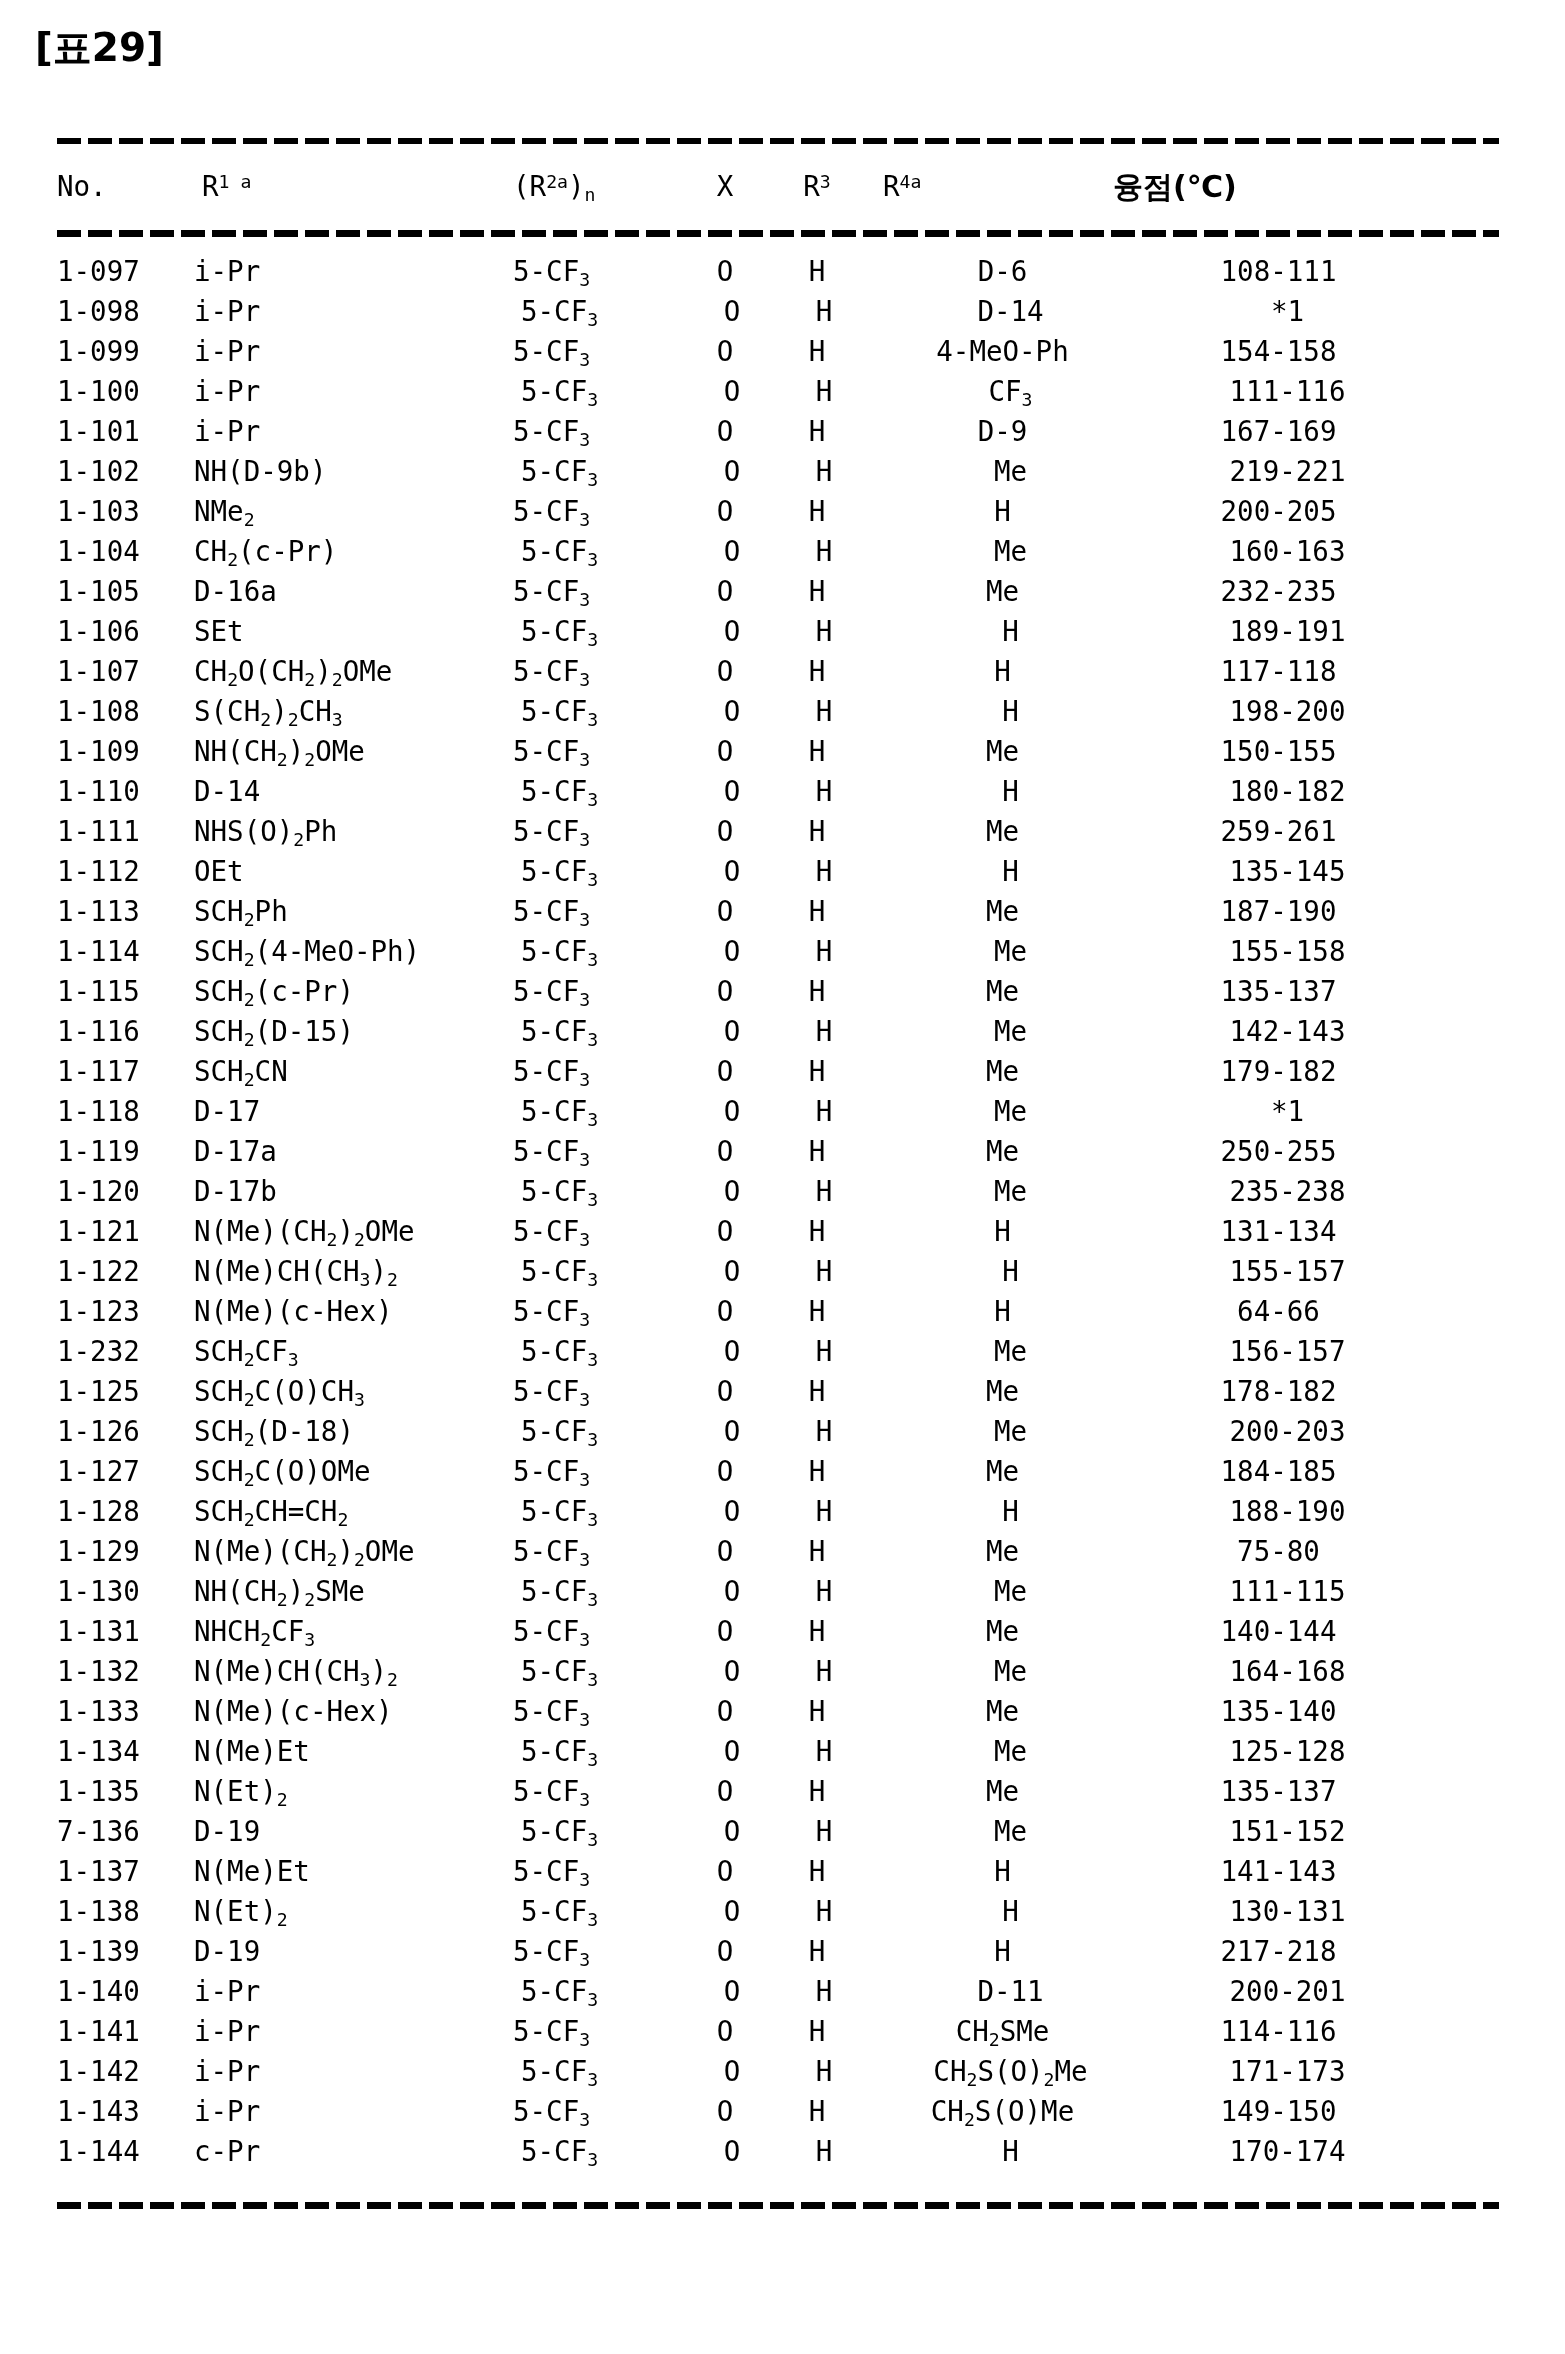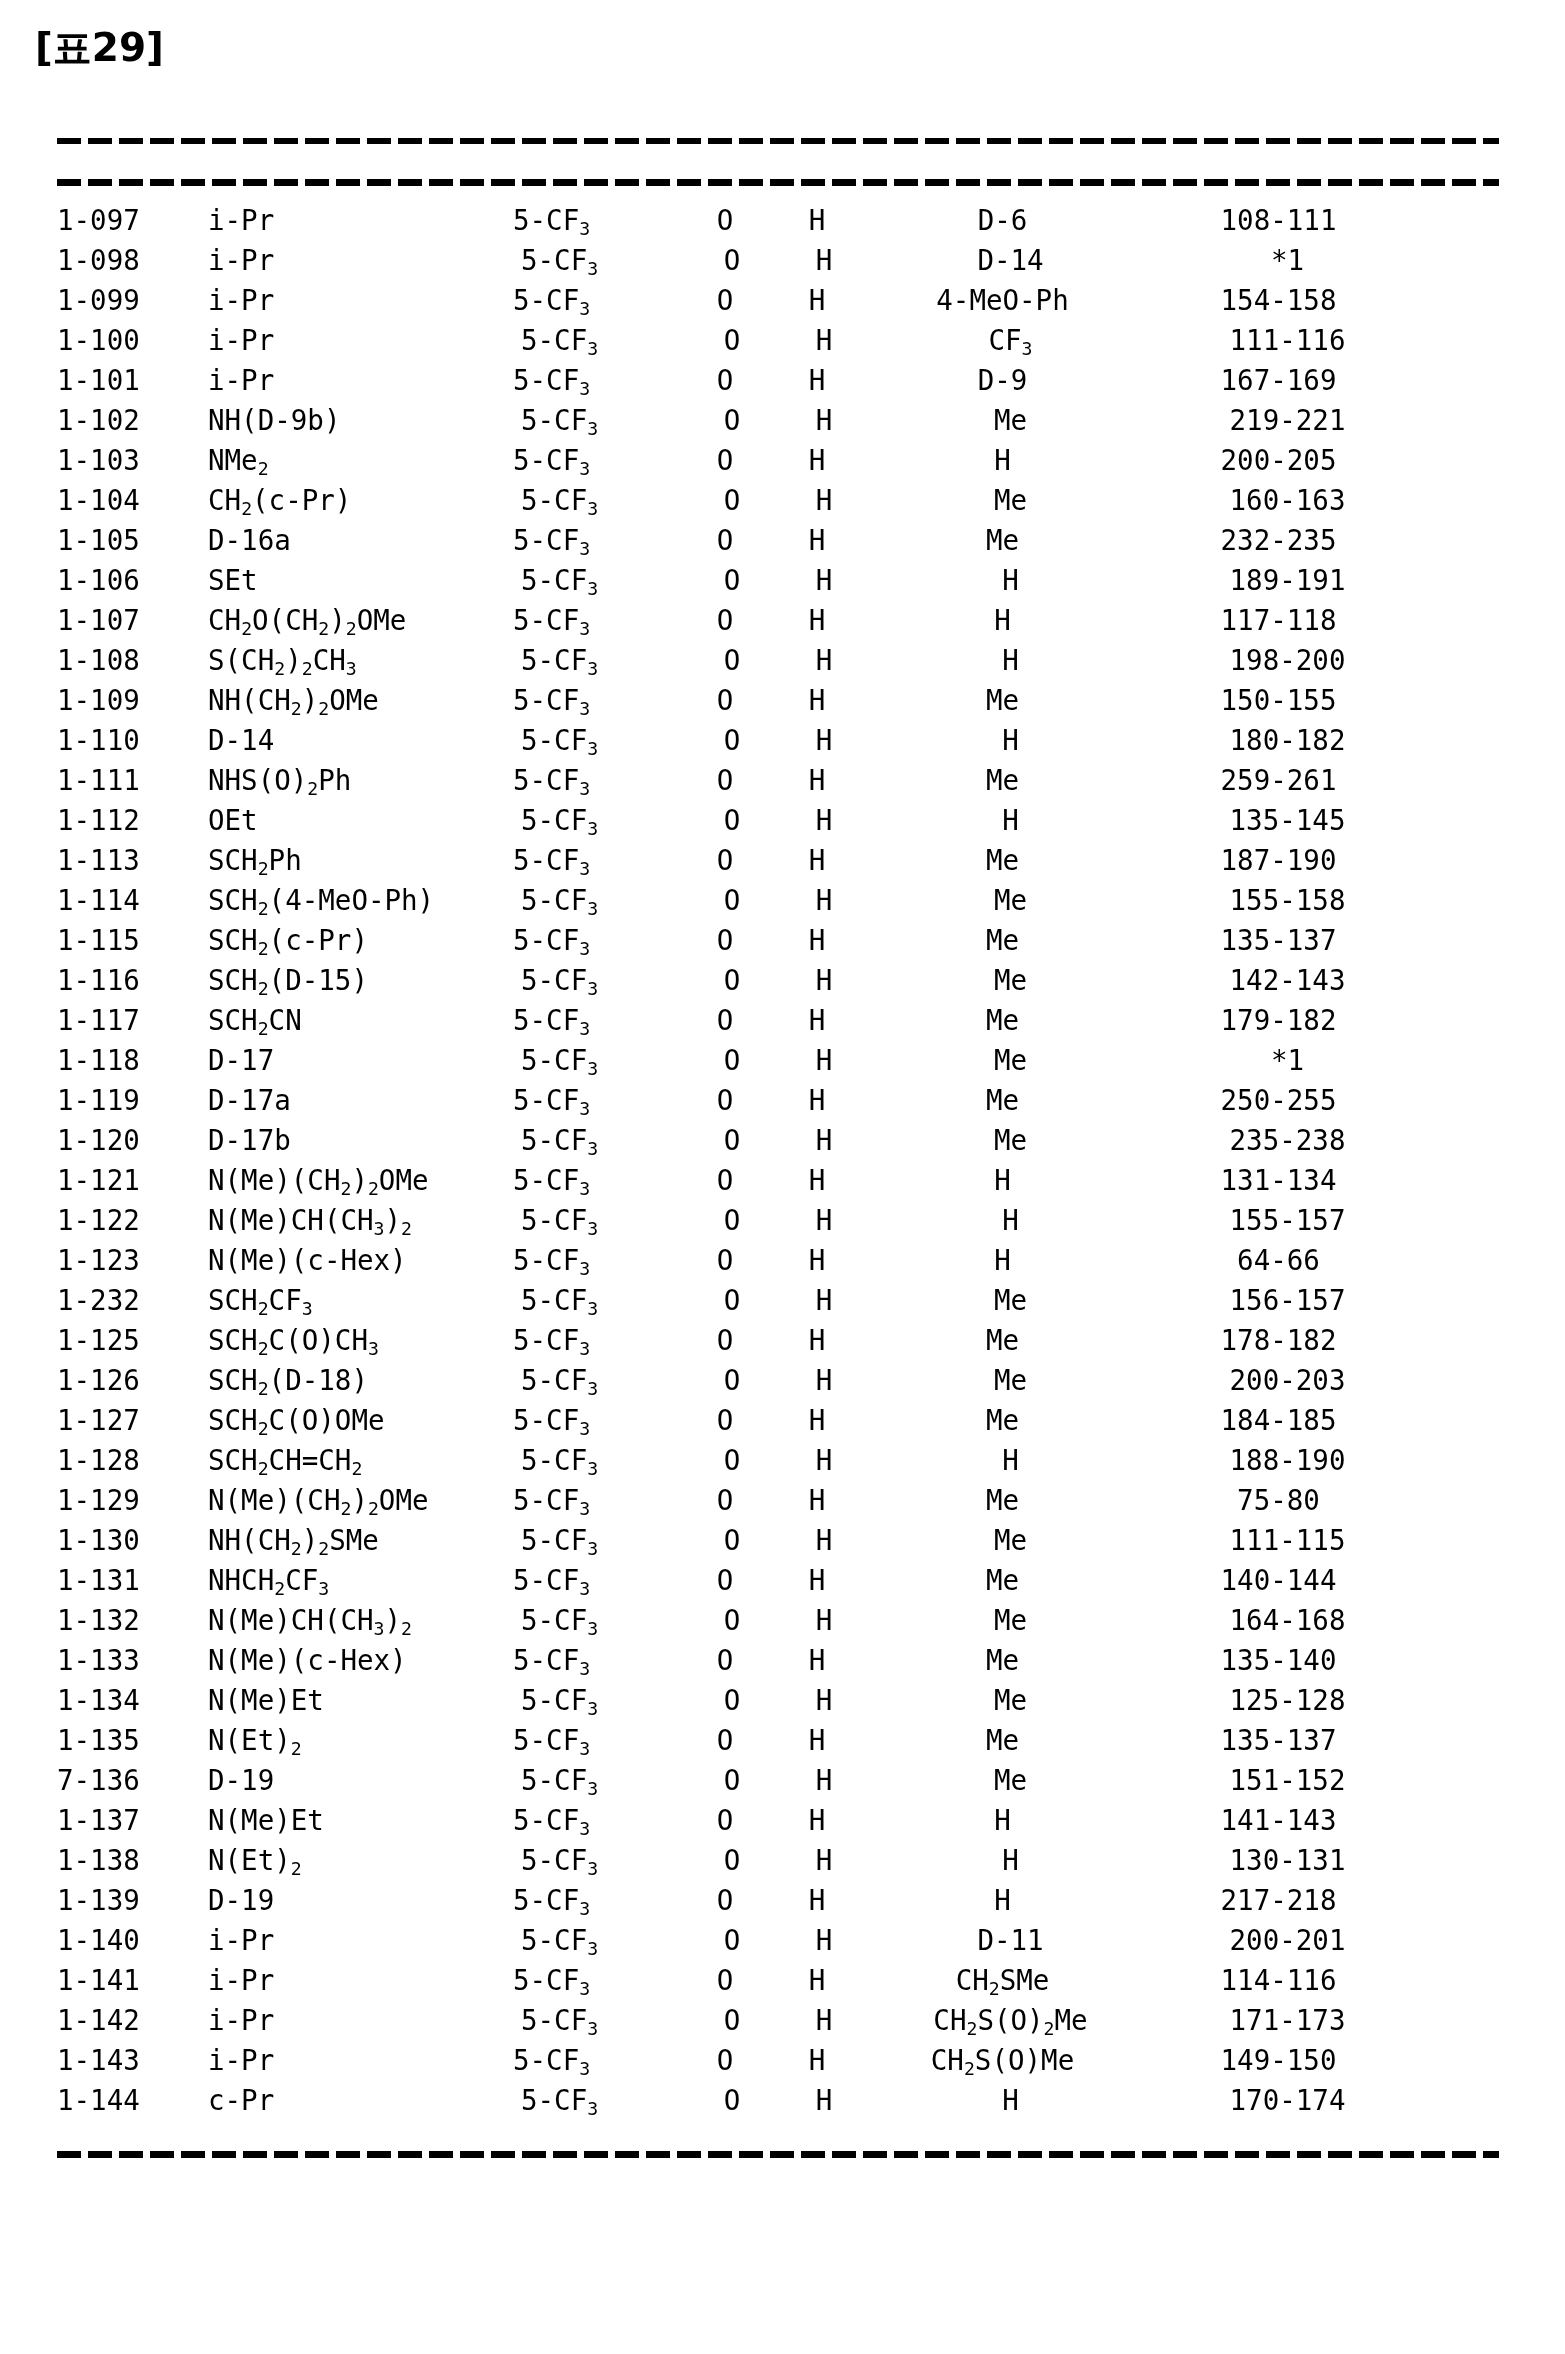--- a/index.html
+++ b/index.html
@@ -76,21 +76,21 @@
   }
 
   .cell {
     position: absolute;
     top: 0;
     display: block;
   }
 
   
   .c-no   { left: 0px;    text-align: left;  }
-  .c-r1   { left: 151px;  text-align: left;  }
+  .c-r1   { left: 137px;  text-align: left;  }
   .c-r2   { left: 456px;  width: 138px; text-align: left; }
   .c-x    { left: 643px;  width: 50px;  text-align: center; }
   .c-r3   { left: 735px;  width: 50px;  text-align: center; }
   .c-r4   { left: 826px;  width: 239px; text-align: center; }
   .c-mp   { left: 1084px; width: 275px; text-align: center; }
 
   
   .row.shift .c-r2 { left: 464px; }
   .row.shift .c-x  { left: 650px; }
   .row.shift .c-r3 { left: 742px; }
@@ -120,20 +120,29 @@
 
 <div id="page">
 
   <div class="caption">[표29]</div>
 
   <div class="table-wrap">
 
     <div class="rule rule-top"></div>
     <div class="head-gap"></div>
 
+    <div class="row header-row">
+      <span class="cell c-no">No.</span>
+      <span class="cell c-r1">R<sup>1 a</sup></span>
+      <span class="cell c-r2">(R<sup>2a</sup>)<sub>n</sub></span>
+      <span class="cell c-x">X</span>
+      <span class="cell c-r3">R<sup>3</sup></span>
+      <span class="cell c-r4">R<sup>4a</sup></span>
+      <span class="cell c-mp">융점(℃)</span>
+    </div>
 
     <div class="head-gap2"></div>
     <div class="rule rule-mid"></div>
     <div class="body-gap"></div>
 
     <div id="rows">
         <div class="row">
           <span class="cell c-no">1-097</span>
           <span class="cell c-r1">i-Pr</span>
           <span class="cell c-r2">5-CF<sub>3</sub></span>

